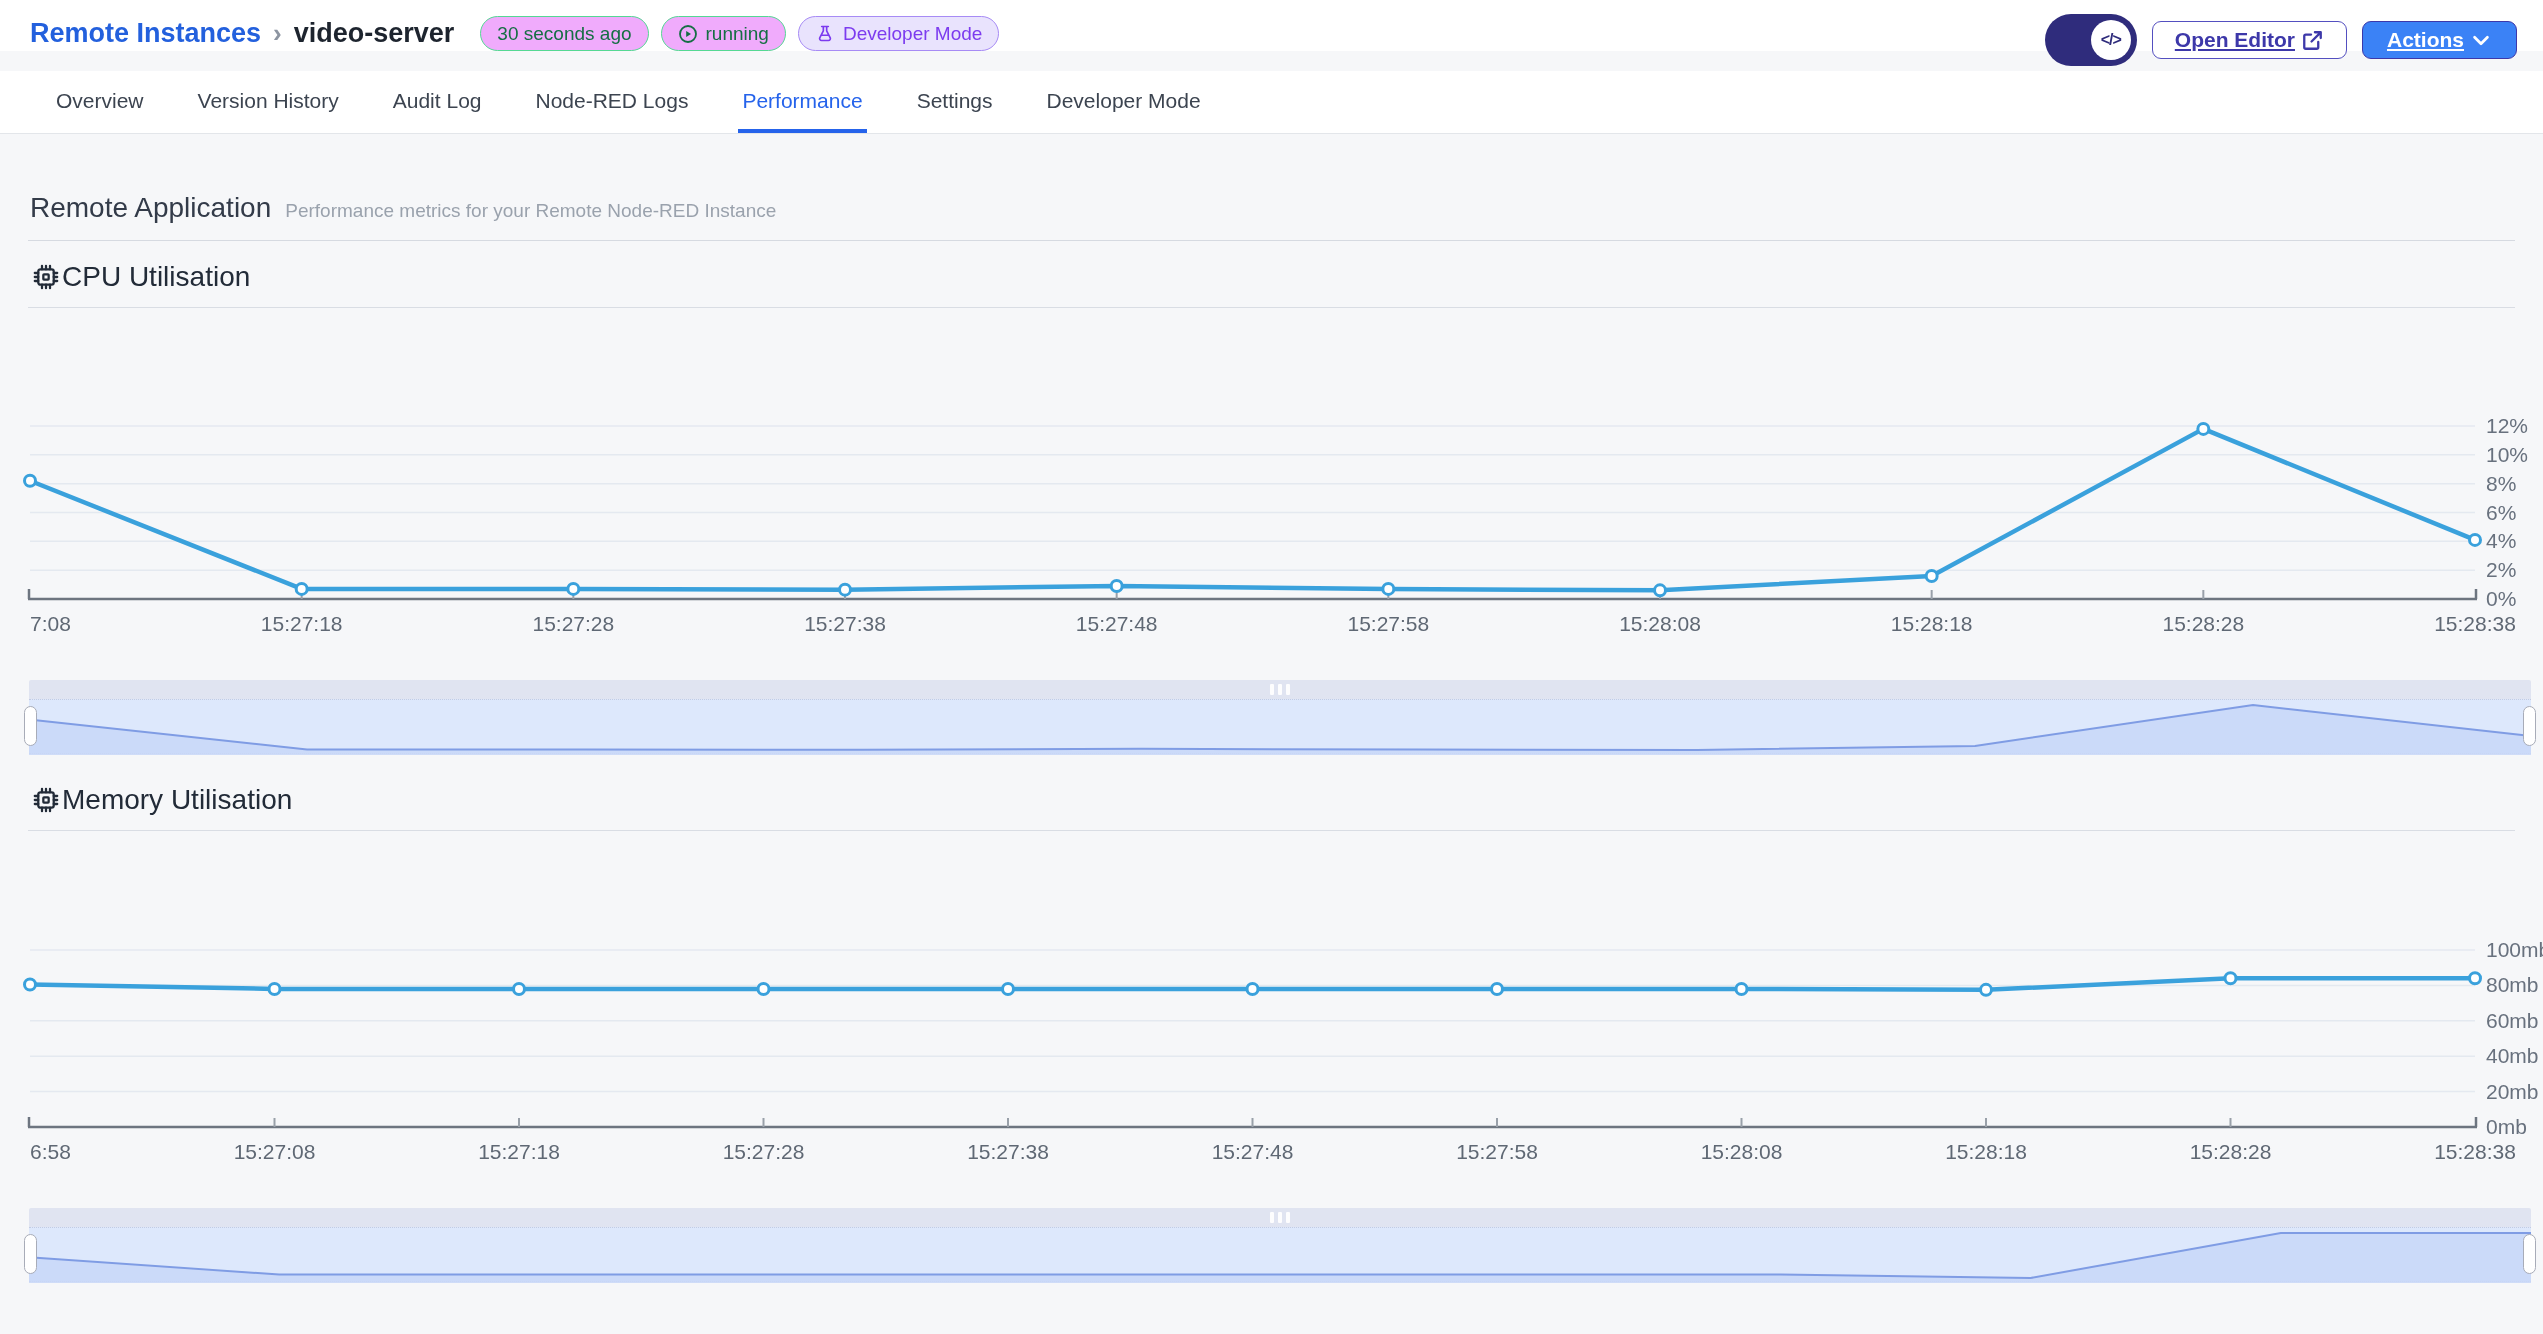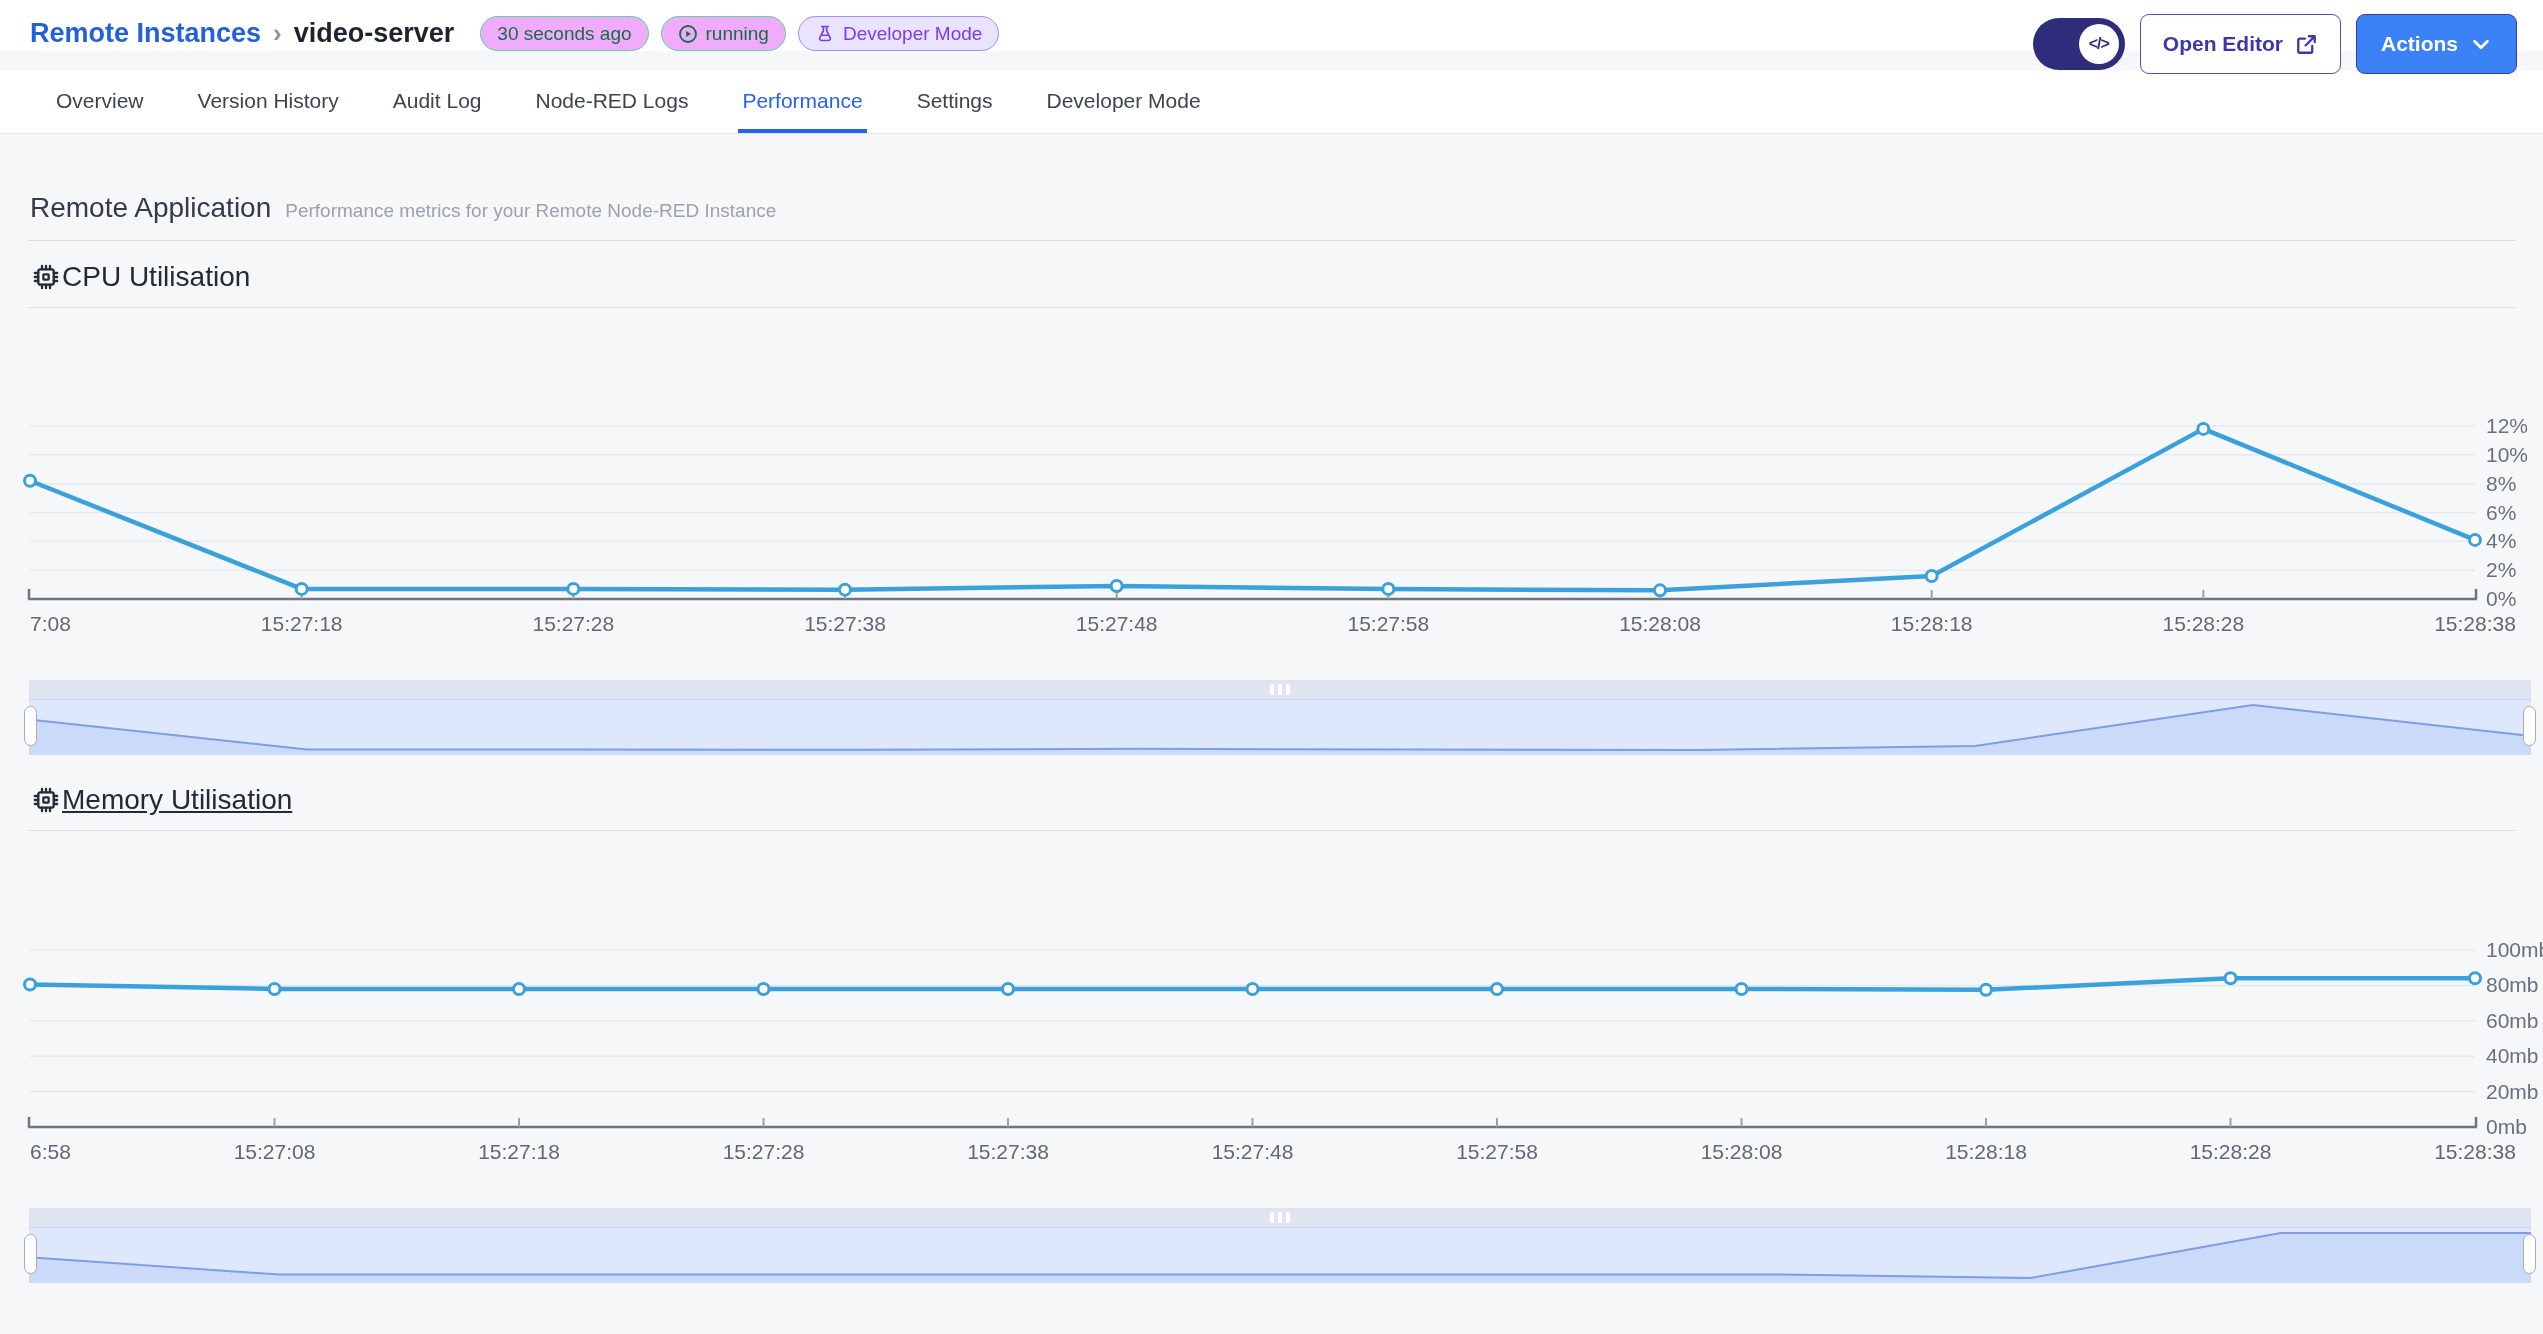--- a/index.html
+++ b/index.html
@@ -19,22 +19,22 @@
   .badge.green { background:#f0abfc; border:1.5px solid #55d893; color:#156e43; }
   .badge.purple { background:#e9e3fd; border:1.5px solid #a78bf5; color:#7c3bef; }
   .app-row { margin-top:14px; font-size:19px; color:#6b7280; }
   .app-row a { color:#2565e2; text-decoration:none; cursor:pointer; }
 
   .top-actions { position:absolute; top:14px; right:26px; display:flex; align-items:center; gap:15px; }
   .toggle { width:92px; height:52px; border-radius:26px; background:#2f2c7c; position:relative; cursor:pointer; }
   .toggle .knob { position:absolute; right:6px; top:6px; width:40px; height:40px; border-radius:50%;
                   background:#fff; display:flex; align-items:center; justify-content:center;
                   font-size:16px; font-weight:bold; color:#2f2c7c; letter-spacing:-1px; }
-  .btn { display:inline-flex; align-items:center; gap:12px; height:60px; border-radius:9px;
-         font-size:21px; font-weight:bold; cursor:pointer; }
+  .btn { display:inline-flex; align-items:center; gap:6px; height:38px; border-radius:9px;
+         font-size:21px; font-weight:bold; cursor:pointer;text-decoration:underline; }
   .btn-outline { background:#fff; border:1.5px solid #544fc0; color:#3d38a9; padding:0 22px; }
   .btn-solid { background:#3b82f6; border:1.5px solid #3d38a9; color:#fff; padding:0 24px; }
 
   
   .tabs { display:flex; gap:46px; padding:0 30px 0 52px; background:#fff; border-bottom:1px solid #e3e6ea; margin-top:20px; }
   .tab { font-size:21px; color:#3c4450; padding:18px 4px 16px 4px; border-bottom:4px solid transparent; cursor:pointer; }
   .tab.active { color:#2563eb; border-bottom-color:#2563eb; }
 
   
   .page-head { margin:0 28px; padding:58px 2px 16px 2px; border-bottom:1px solid #d6dae1;
@@ -196,21 +196,21 @@
     <div class="lane">
       <svg id="cpu-brush" width="2502" height="55" preserveAspectRatio="none">
           <polygon points="0,19.464285714285715 278,49.598214285714285 556,49.598214285714285 834,49.79910714285714 1112,48.794642857142854 1390,49.598214285714285 1668,50 1946,45.982142857142854 2224,5 2502,35.9375 2502,55 0,55" fill="#c8d7f8" fill-opacity="0.85"></polygon>
           <polyline points="0,19.464285714285715 278,49.598214285714285 556,49.598214285714285 834,49.79910714285714 1112,48.794642857142854 1390,49.598214285714285 1668,50 1946,45.982142857142854 2224,5 2502,35.9375" fill="none" stroke="#7f9ce4" stroke-width="2"></polyline>
         </svg>
     </div>
     <div class="handle left"></div>
     <div class="handle right"></div>
   </div>
 
-  <div class="section-head" style="margin-top:10px;text-decoration:underline;">
+  <div class="section-head" style="margin-top:10px;">
     <svg class="chip-icon" viewBox="0 0 24 24" fill="none" stroke="currentColor" stroke-width="1.7" stroke-linecap="round" stroke-linejoin="round">
       <rect x="6.2" y="6.2" width="11.6" height="11.6" rx="1.6"></rect>
       <rect x="10" y="10" width="4" height="4" rx="0.5"></rect>
       <path d="M9 6.2 V3.6 M12 6.2 V3.6 M15 6.2 V3.6 M9 20.4 V17.8 M12 20.4 V17.8 M15 20.4 V17.8 M6.2 9 H3.6 M6.2 12 H3.6 M6.2 15 H3.6 M20.4 9 H17.8 M20.4 12 H17.8 M20.4 15 H17.8"></path>
     </svg>
     <span class="section-title">Memory Utilisation</span>
   </div>
 
   <svg id="mem-chart" class="chart-svg" width="2543" height="320" style="margin-top:24px;">
       <text x="2486" y="279" fill="#68717e" font-size="21">0mb</text>

